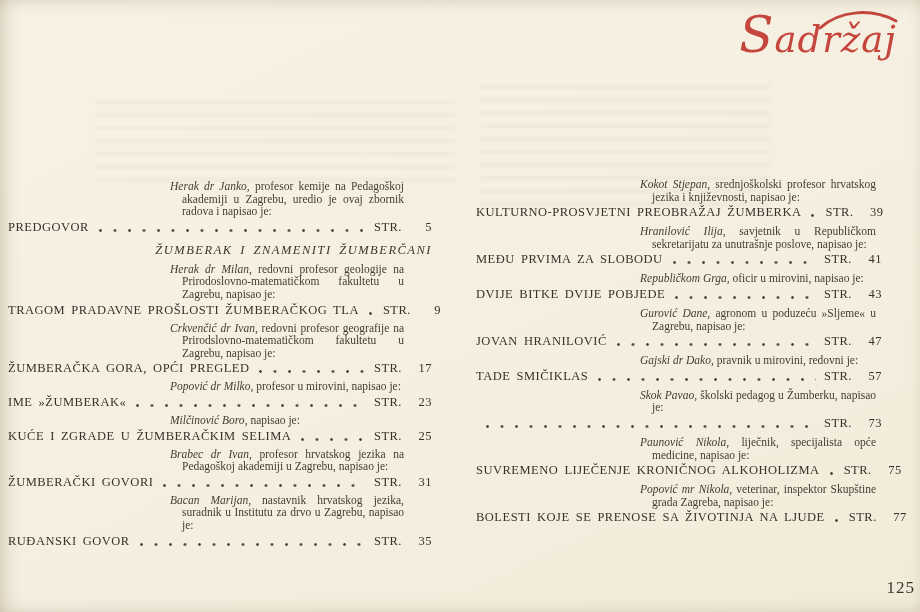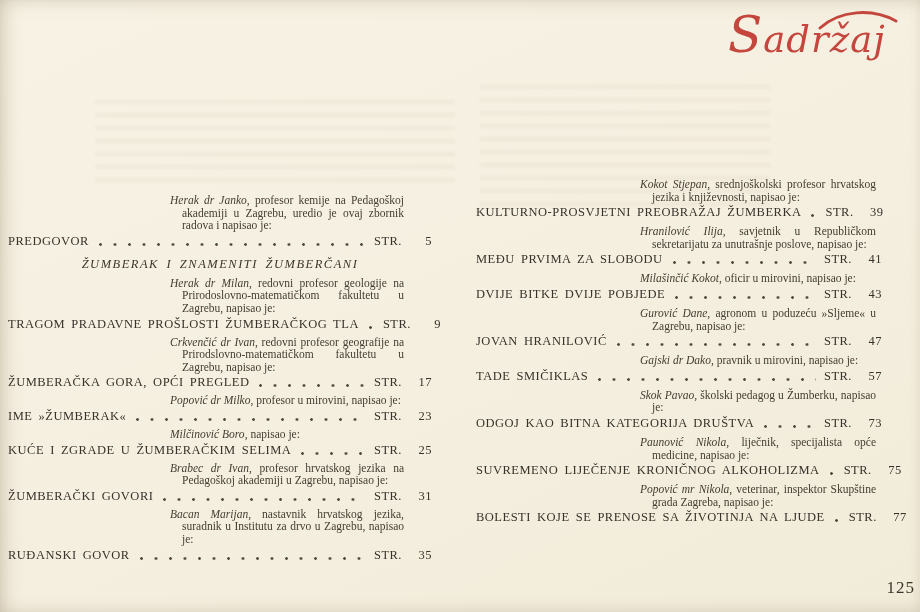--- a/index.html
+++ b/index.html
@@ -13,28 +13,28 @@
     box-shadow: inset 14px 0 20px -12px rgba(120,100,70,.30),
                 inset 0 12px 20px -12px rgba(120,100,70,.18),
                 inset -8px 0 16px -12px rgba(120,100,70,.16),
                 inset 0 -12px 18px -12px rgba(120,100,70,.14);
   }
 
   
   .script-title { position:absolute; top:6px; right:12px; width:180px; height:64px; color:#c5463d; }
   .script-word {
     display:block; font-family:"DejaVu Serif", serif; font-style:italic;
-    font-size:37px; line-height:58px; text-align:left; letter-spacing:1px;
+    font-size:37px; line-height:58px; text-align:center; letter-spacing:1px;
   }
   .script-word::first-letter { font-size:50px; }
   .swash { position:absolute; top:2px; right:2px; pointer-events:none; }
 
   
   .col { position:absolute; }
-  .col-left  { left:8px;   top:192px; width:424px; }
+  .col-left  { left:8px;   top:178px; width:424px; }
   .col-right { left:476px; top:176px; width:406px; }
 
   
   .author { margin:2px 0 2px; font-size:11.5px; line-height:12.6px; text-align:justify; color:#433d31; }
   .col-left  .author { padding-left:174px; padding-right:28px; text-indent:-12px; }
   .col-right .author { padding-left:176px; padding-right:6px;  text-indent:-12px; }
   .an { font-style:italic; }
 
   
   .trow { display:flex; align-items:baseline; margin:1px 0 5px; font-size:12.5px; line-height:14px; color:#37322a; }
@@ -43,21 +43,21 @@
   .dots {
     flex:1 1 0; min-width:6px; align-self:flex-end; height:3px; margin:0 8px 2px 10px;
     background-image:radial-gradient(circle at 1.5px 1.5px, rgba(62,57,46,.9) 1.1px, transparent 1.6px);
     background-size:14.5px 3px; background-repeat:repeat-x;
   }
   .str { flex:0 0 auto; letter-spacing:.5px; }
   .pg  { flex:0 0 30px; text-align:right; letter-spacing:.5px; }
 
   
   .sec-heading {
-    margin:9px 0 5px; text-align:center; font-style:italic;
+    margin:9px 0 5px; text-align:right; font-style:italic;
     font-size:12.5px; letter-spacing:1.5px; word-spacing:3px; color:#3b362c;
   }
 
   
   .folio { position:absolute; top:578px; right:5px; font-size:17px; letter-spacing:1px; color:#3b362c; }
 
   
   .ghost { position:absolute; opacity:.5; filter:blur(1.6px); pointer-events:none; }
   .ghost-lines {
     width:100%; height:100%;
@@ -179,54 +179,53 @@
       <p class="author"><span class="an">Hranilović Ilija</span><span>, savjetnik u Republičkom sekretarijatu za unutrašnje poslove, napisao je:</span></p>
       <div class="trow">
         <span class="ttl">MEĐU PRVIMA ZA SLOBODU</span>
         <span class="dots"></span>
         <span class="str">STR.</span>
         <span class="pg">41</span>
       </div>
     </div>
 
     <div class="entry">
-      <p class="author"><span class="an">Milašinčić Kokot</span><span>, oficir u mirovini, napisao je:</span></p>
+      <p class="author"><span class="an">Republičkom Grga</span><span>, oficir u mirovini, napisao je:</span></p>
       <div class="trow">
         <span class="ttl">DVIJE BITKE DVIJE POBJEDE</span>
         <span class="dots"></span>
         <span class="str">STR.</span>
         <span class="pg">43</span>
       </div>
     </div>
 
     <div class="entry">
       <p class="author"><span class="an">Gurović Dane</span><span>, agronom u poduzeću »Sljeme« u Zagrebu, napisao je:</span></p>
       <div class="trow">
         <span class="ttl">JOVAN HRANILOVIĆ</span>
         <span class="dots"></span>
         <span class="str">STR.</span>
         <span class="pg">47</span>
       </div>
     </div>
 
     <div class="entry">
-      <p class="author"><span class="an">Gajski dr Dako</span><span>, pravnik u mirovini, napisao je:</span></p>
+      <p class="author"><span class="an">Gajski dr Dako</span><span>, pravnik u mirovini, redovni je:</span></p>
       <div class="trow">
         <span class="ttl">TADE SMIČIKLAS</span>
         <span class="dots"></span>
         <span class="str">STR.</span>
         <span class="pg">57</span>
       </div>
     </div>
 
 
     <div class="entry">
       <p class="author"><span class="an">Skok Pavao</span><span>, školski pedagog u Žumberku, napisao je:</span></p>
       <div class="trow">
-        <span class="ttl">ODGOJ KAO BITNA KATEGORIJA DRUŠTVA</span>
         <span class="dots"></span>
         <span class="str">STR.</span>
         <span class="pg">73</span>
       </div>
     </div>
 
     <div class="entry">
       <p class="author"><span class="an">Paunović Nikola</span><span>, liječnik, specijalista opće medicine, napisao je:</span></p>
       <div class="trow">
         <span class="ttl">SUVREMENO LIJEČENJE KRONIČNOG ALKOHOLIZMA</span>

